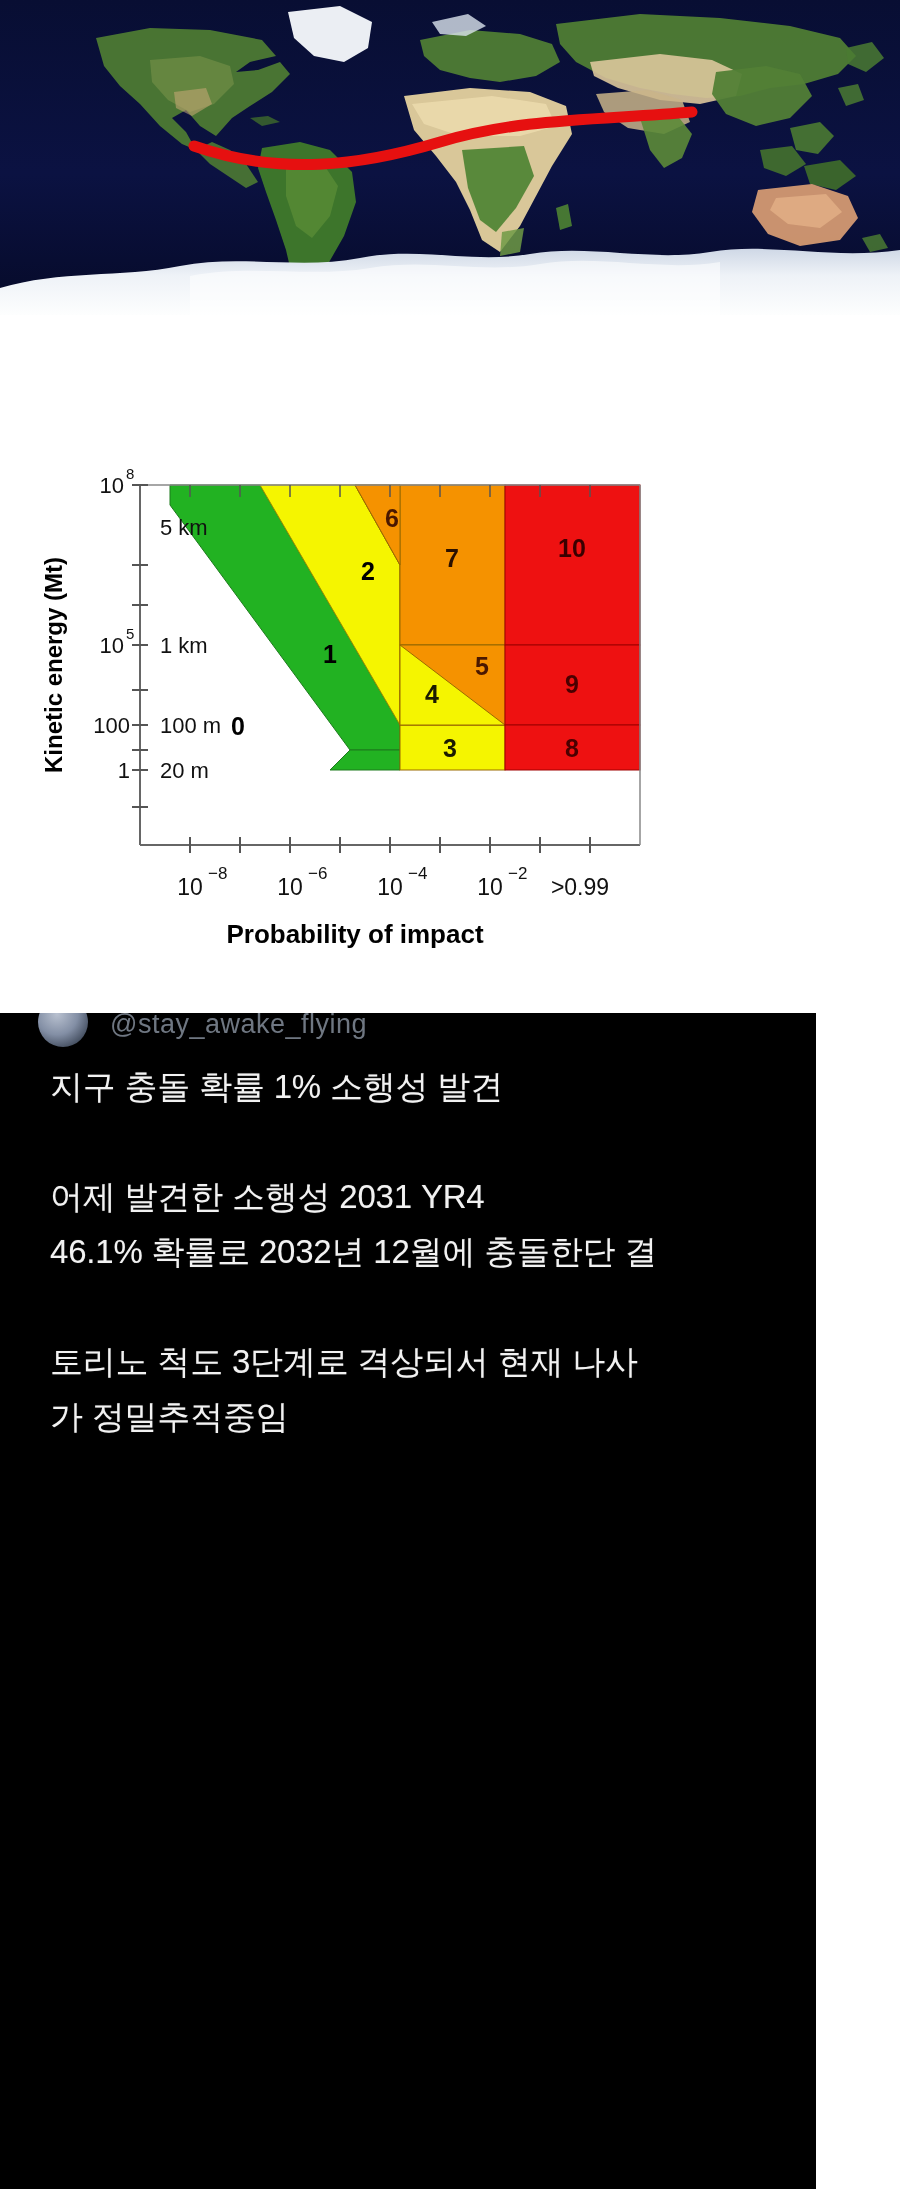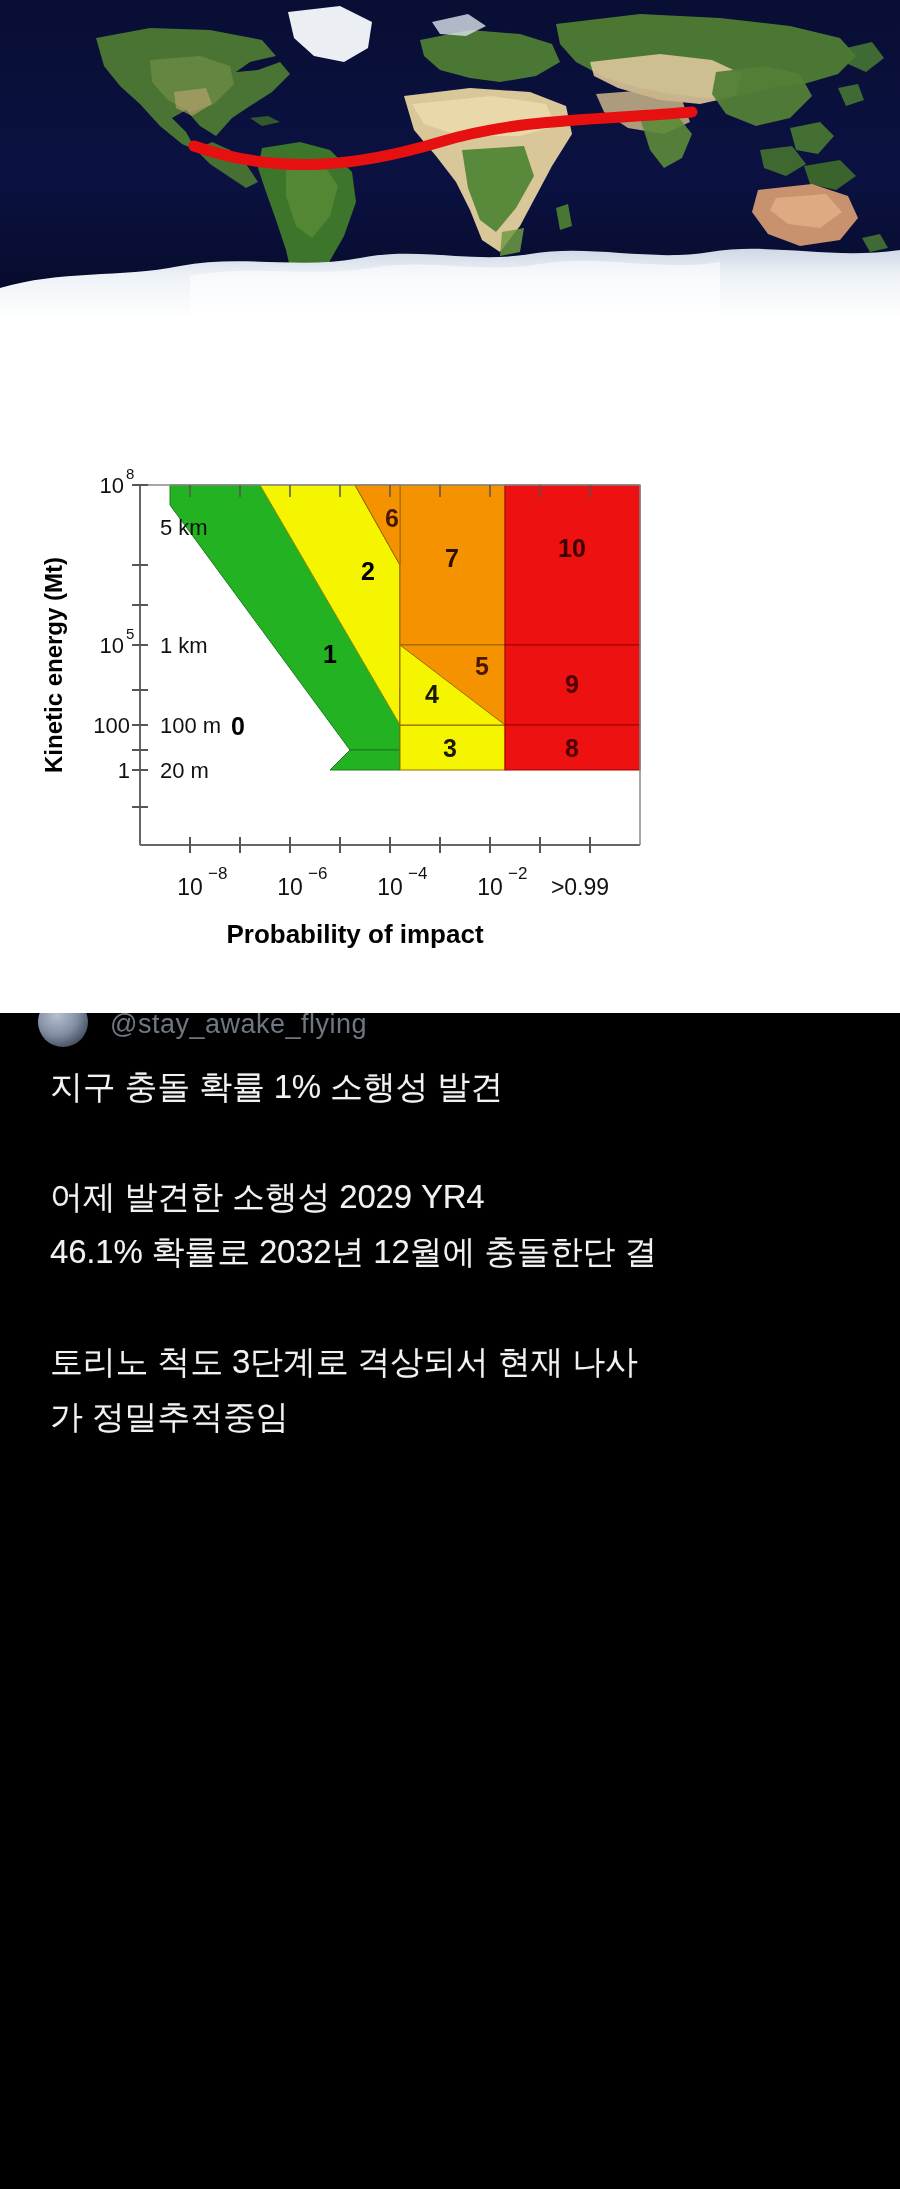--- a/index.html
+++ b/index.html
@@ -14,21 +14,21 @@
   .map-section{position:absolute;left:0;top:0;width:900px;height:315px;overflow:hidden;}
   .map-canvas{position:absolute;inset:0;}
   .map-svg{display:block;width:900px;height:315px;}
 
   
   .chart-section{position:absolute;left:0;top:315px;width:900px;height:1000px;background:#fff;}
   .chart-wrap{position:absolute;left:0;top:130px;width:900px;height:760px;}
   .chart-svg{display:block;width:900px;height:760px;}
 
   
-  .post-section{position:absolute;left:0;top:1013px;width:900px;height:1176px;background:#000;overflow:hidden;}
+  .post-section{position:absolute;left:0;top:1013px;width:816px;height:1176px;background:#000;overflow:hidden;}
   .post-header{position:absolute;left:0;top:0;width:900px;height:34px;overflow:hidden;}
   .post-avatar{
     position:absolute;left:38px;top:-16px;width:50px;height:50px;border-radius:50%;
     background:radial-gradient(circle at 38% 34%, #c9d2e2 0%, #8e9bb3 46%, #4a5568 78%, #222a36 100%);
     opacity:.92;
   }
   .post-handle{
     position:absolute;left:110px;top:-4px;
     font-size:27px;color:#6f7782;letter-spacing:.5px;
     white-space:nowrap;font-family:"Liberation Sans","DejaVu Sans",sans-serif;
@@ -248,21 +248,21 @@
   </div>
 
   <div class="post-section">
     <div class="post-header">
       <div class="post-avatar"></div>
       <div class="post-handle">@stay_awake_flying</div>
     </div>
     <div class="post-body">
       <div class="post-line">지구 충돌 확률 1% 소행성 발견</div>
       <div class="post-line blank"></div>
-      <div class="post-line">어제 발견한 소행성 2029 YR4</div>
+      <div class="post-line">어제 발견한 소행성 2031 YR4</div>
       <div class="post-line">46.1% 확률로 2032년 12월에 충돌한단 결</div>
       <div class="post-line blank"></div>
       <div class="post-line">토리노 척도 3단계로 격상되서 현재 나사</div>
       <div class="post-line">가 정밀추적중임</div>
     </div>
   </div>
 
 </div>
 
 </body></html>

